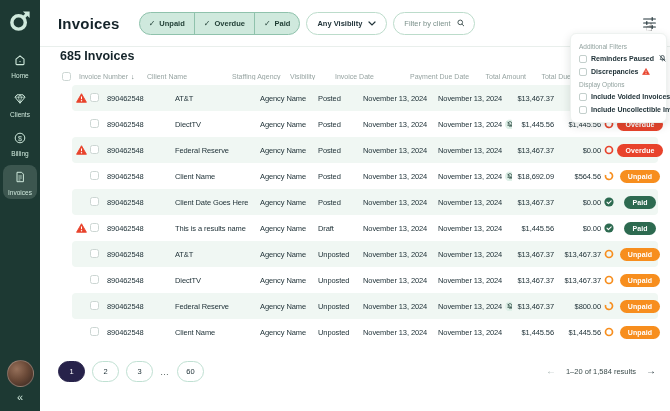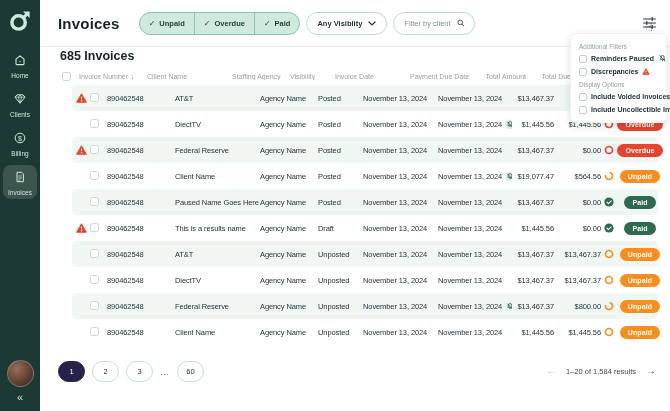--- a/index.html
+++ b/index.html
@@ -284,41 +284,41 @@
           <span class="cell">Posted</span>
           <span class="cell">November 13, 2024</span>
           <span class="cell date-cell">November 13, 2024<span class="icon-slot">
               <svg width="11" height="11" viewBox="0 0 11 11">
                 <circle cx="5.5" cy="5.5" r="5.5" fill="#dff0e8"></circle>
                 <path d="M5.5 2.3 a1.9 1.9 0 0 1 1.9 1.9 v1.3 l0.6 1 h-5 l0.6 -1 v-1.3 a1.9 1.9 0 0 1 1.9 -1.9 z" fill="none" stroke="#2c4a42" stroke-width="0.8" stroke-linejoin="round"></path>
                 <path d="M4.7 7.4 a0.85 0.85 0 0 0 1.6 0" stroke="#2c4a42" stroke-width="0.8" fill="none"></path>
                 <line x1="2.7" y1="2.5" x2="8.3" y2="8.5" stroke="#2c4a42" stroke-width="0.9"></line>
               </svg>
             </span></span>
-          <span class="cell num">$19,077.47</span>
+          <span class="cell num">$18,692.09</span>
           <span class="cell due-cell">$564.56<span class="icon-slot">
               <svg width="10" height="10" viewBox="0 0 10 10">
                 <circle cx="5" cy="5" r="3.5" fill="none" stroke="#f78e1e" stroke-width="1.7" stroke-dasharray="16.5 5.5" transform="rotate(-80 5 5)"></circle>
               </svg>
             </span></span>
           <span class="cell pill-cell">
             <span class="status-pill" style="background:#f78e1e">Unpaid</span>
           </span>
           <span class="cell dl-cell">
             <span><svg width="10" height="10" viewBox="0 0 10 10">
                 <path d="M5 0.8 v4.8 M3 3.8 L5 5.9 L7 3.8" stroke="#26383a" stroke-width="1.1" fill="none" stroke-linecap="round" stroke-linejoin="round"></path>
                 <path d="M1.2 7 v1.2 q0 0.8 0.8 0.8 h6 q0.8 0 0.8 -0.8 V7" stroke="#26383a" stroke-width="1.1" fill="none" stroke-linecap="round"></path>
               </svg></span>
           </span>
         </div>
         <div class="trow alt">
           <span class="cell warn-cell"></span>
           <span class="cell"><span class="cb"></span></span>
           <span class="cell">890462548</span>
-          <span class="cell">Paused Name Goes Here</span>
+          <span class="cell">Client Date Goes Here</span>
           <span class="cell">Agency Name</span>
           <span class="cell">Posted</span>
           <span class="cell">November 13, 2024</span>
           <span class="cell date-cell">November 13, 2024</span>
           <span class="cell num">$13,467.37</span>
           <span class="cell due-cell">$0.00<span class="icon-slot">
               <svg width="10" height="10" viewBox="0 0 10 10">
                 <circle cx="5" cy="5" r="4.6" fill="#2d6a50"></circle>
                 <path d="M3 5.2 L4.4 6.6 L7.2 3.8" stroke="#fff" stroke-width="1.1" fill="none" stroke-linecap="round" stroke-linejoin="round"></path>
               </svg>

